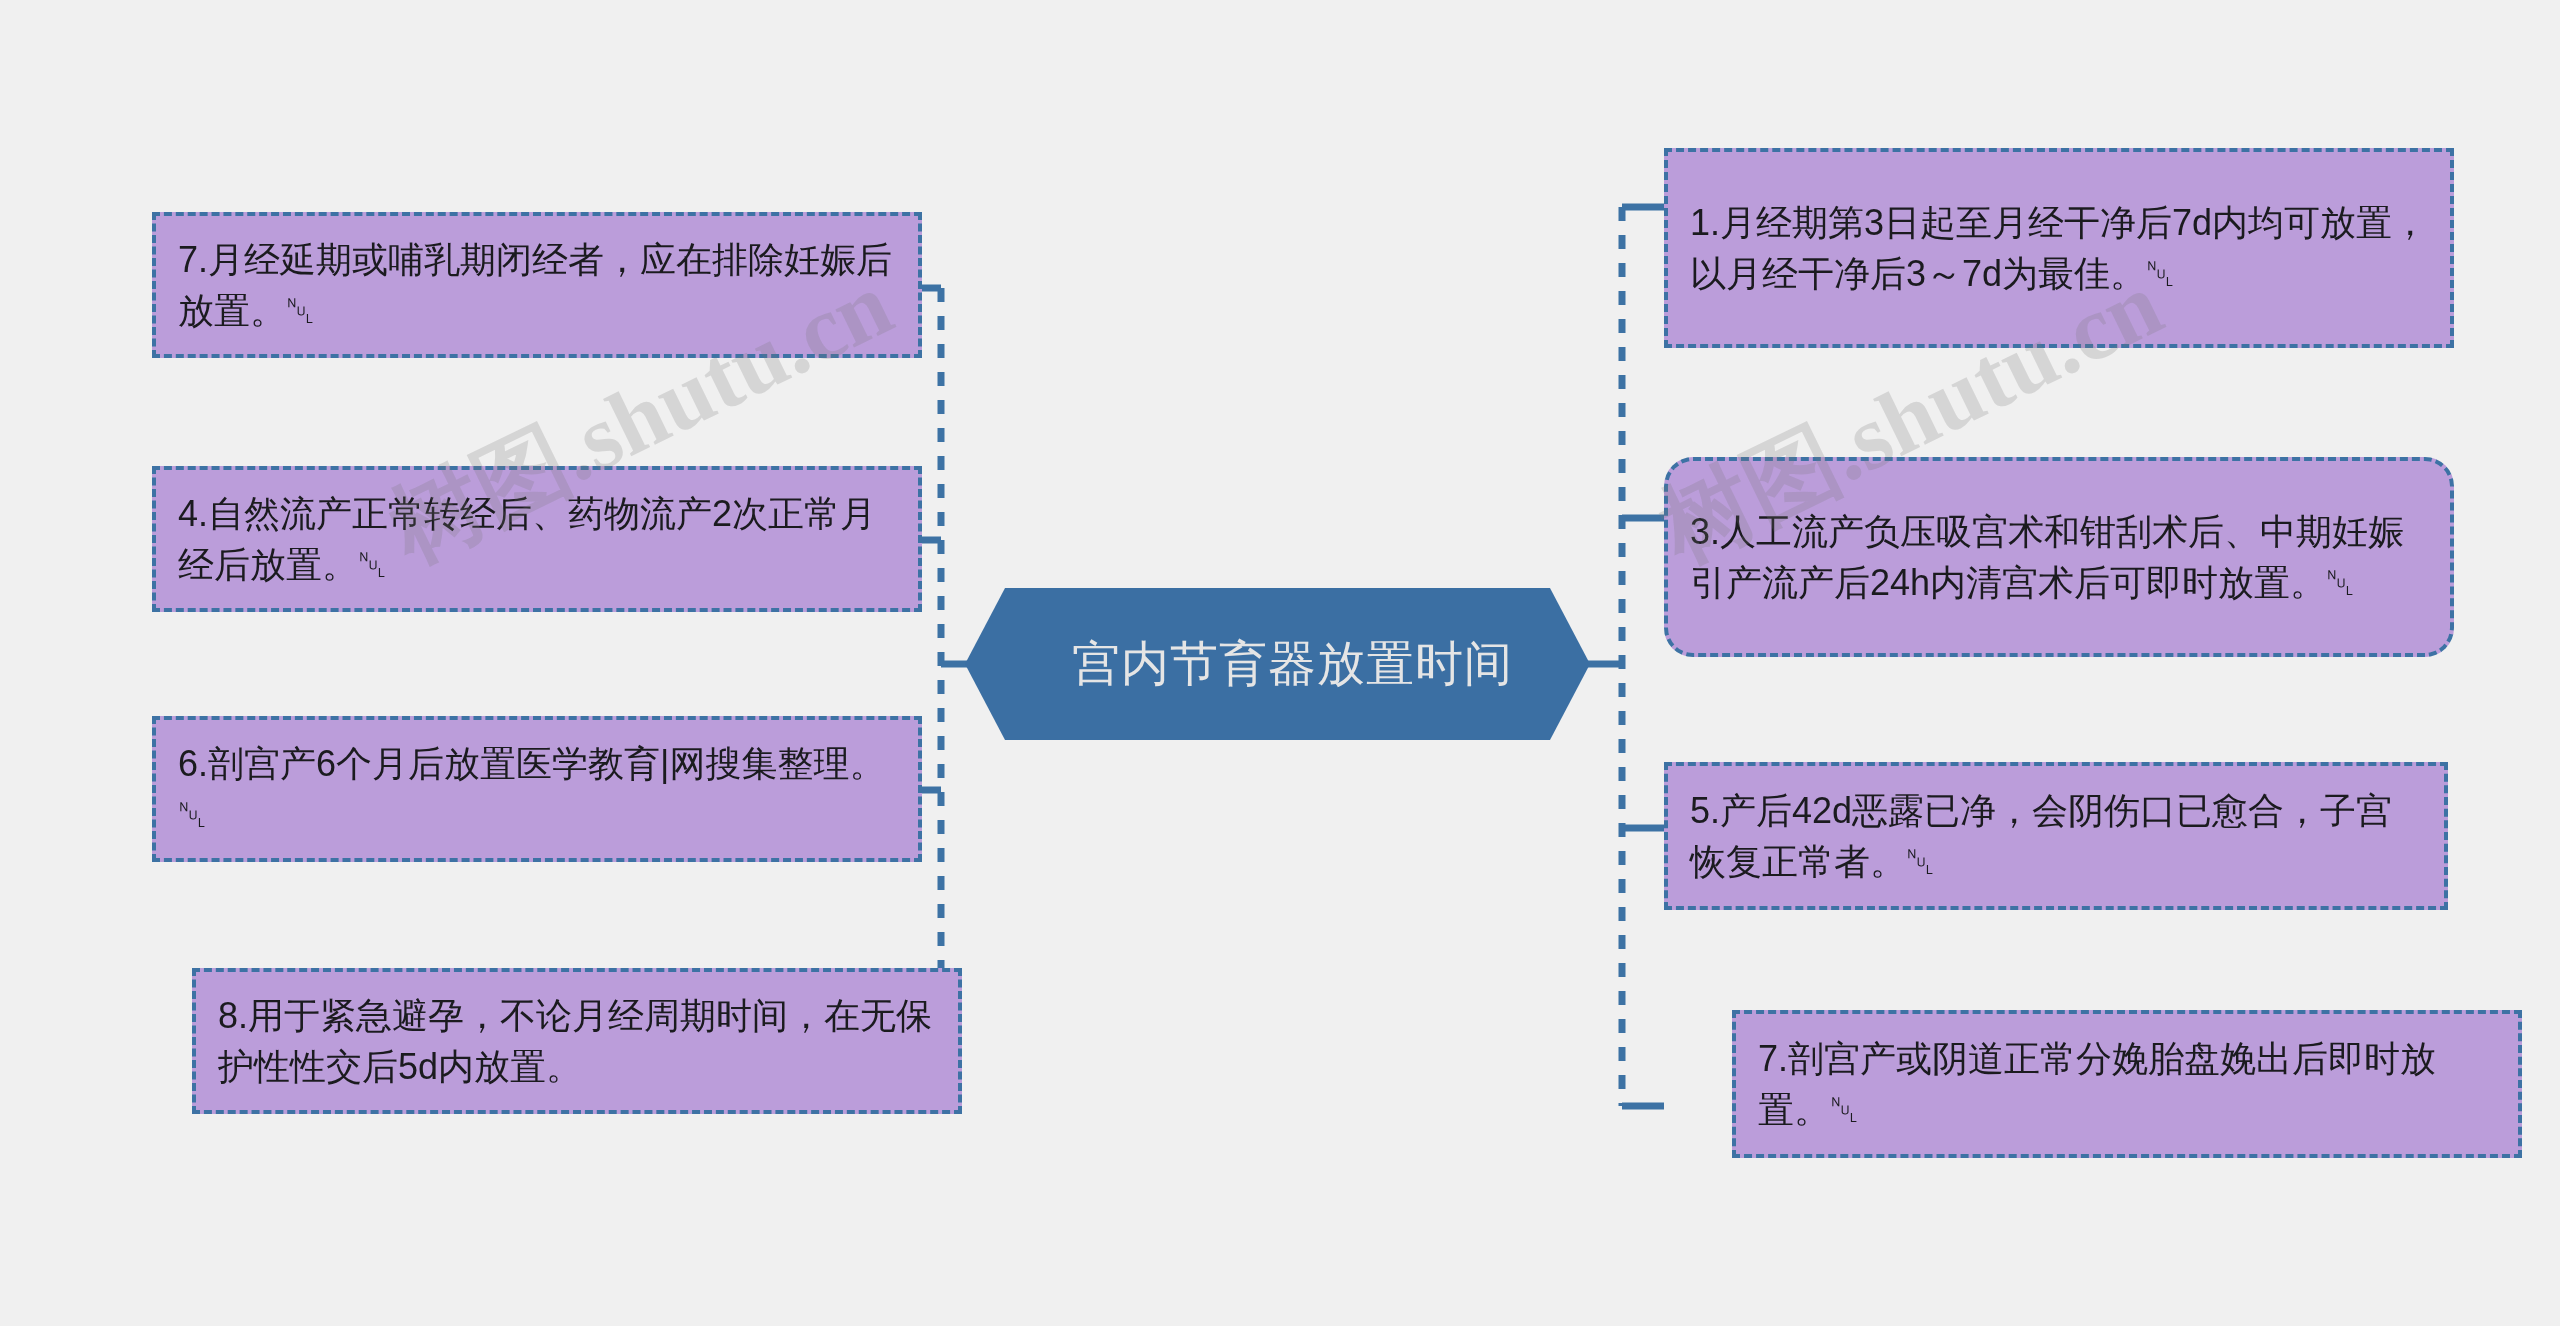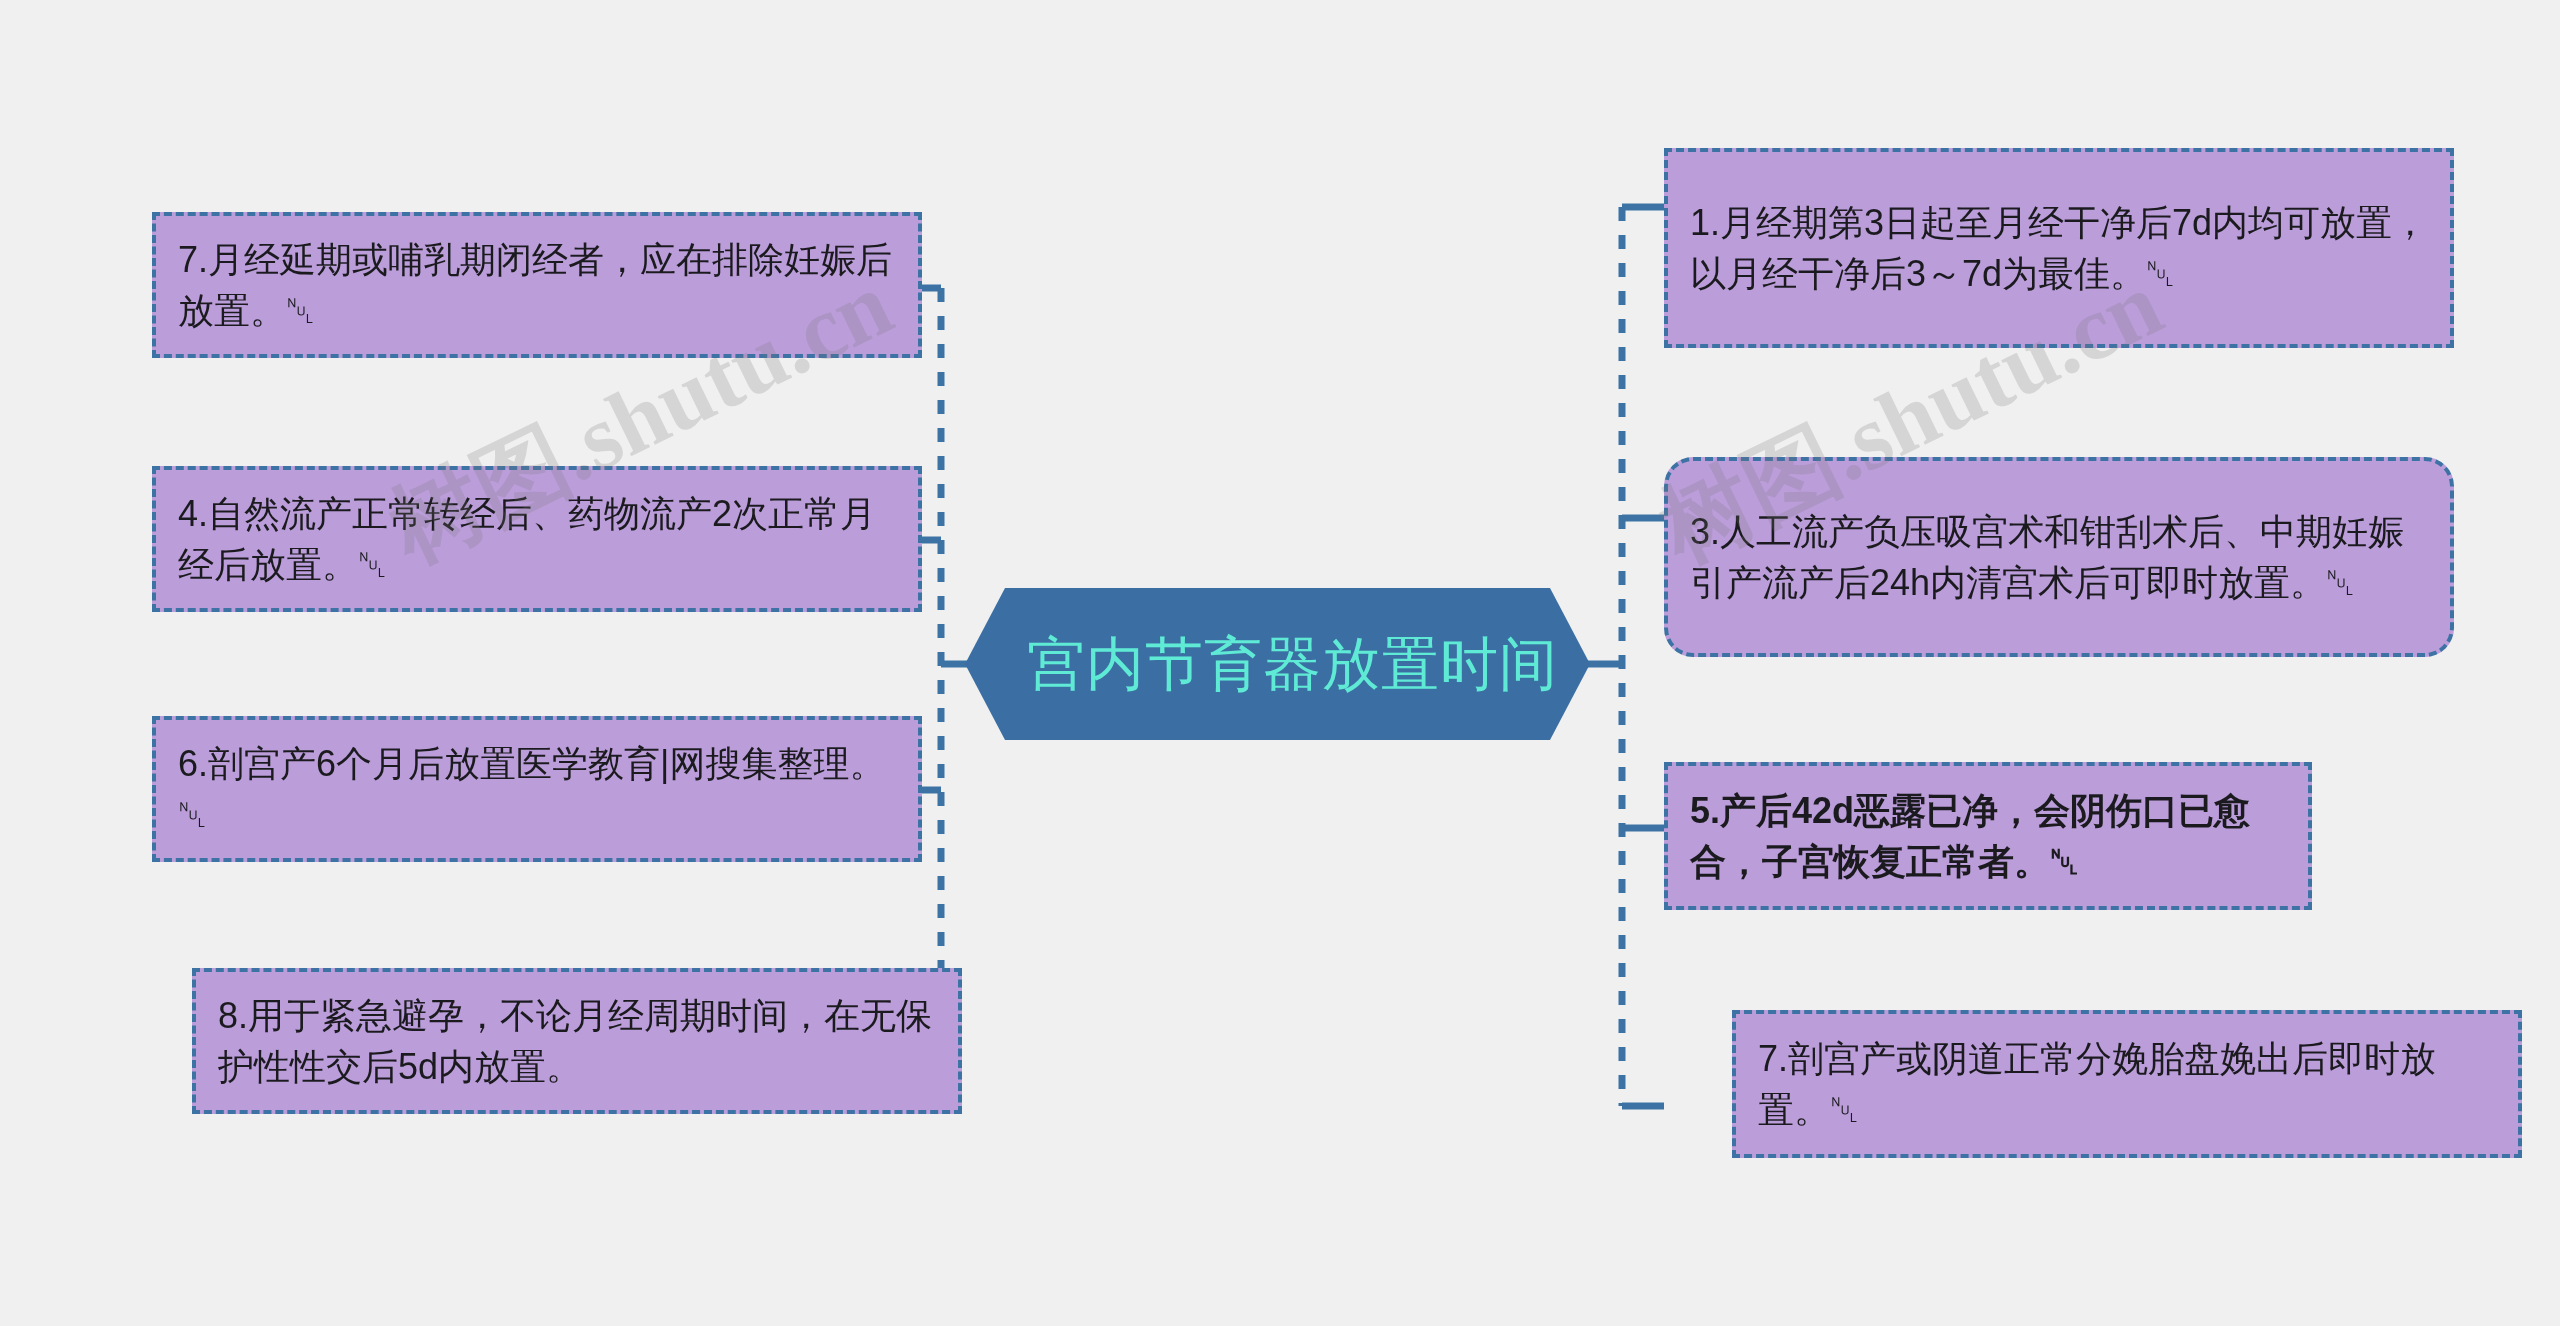--- a/index.html
+++ b/index.html
@@ -49,22 +49,22 @@
     position: absolute;
     z-index: 4;
     display: flex;
     align-items: center;
     justify-content: center;
     background: #3b6fa3;
     -webkit-clip-path: polygon(6.4% 0%, 93.6% 0%, 100% 50%, 93.6% 100%, 6.4% 100%, 0% 50%);
     clip-path: polygon(6.4% 0%, 93.6% 0%, 100% 50%, 93.6% 100%, 6.4% 100%, 0% 50%);
   }
   .hex-label {
-    color: #5eead4;
-    font-size: 58px;
+    color: #e5e5e5;
+    font-size: 48px;
     letter-spacing: 1px;
     line-height: 1;
     white-space: nowrap;
     font-family: "Liberation Sans", "DejaVu Sans", sans-serif;
     margin-left: 30px;
   }
 
   
   .topic {
     position: absolute;
@@ -133,21 +133,21 @@
   </div>
 
   <div class="topic" style="left:1664px; top:148px; width:790px; height:200px;">
     <span class="topic-text">1.月经期第3日起至月经干净后7d内均可放置，以月经干净后3～7d为最佳。␀</span>
   </div>
 
   <div class="topic" style="left:1664px; top:457px; width:790px; height:200px;border-radius:29px;">
     <span class="topic-text">3.人工流产负压吸宫术和钳刮术后、中期妊娠引产流产后24h内清宫术后可即时放置。␀</span>
   </div>
 
-  <div class="topic" style="left:1664px; top:762px; width:648px; height:148px;font-weight:bold;">
+  <div class="topic" style="left:1664px; top:762px; width:784px; height:148px;">
     <span class="topic-text">5.产后42d恶露已净，会阴伤口已愈合，子宫恢复正常者。␀</span>
   </div>
 
   <div class="topic" style="left:1732px; top:1010px; width:790px; height:148px;">
     <span class="topic-text">7.剖宫产或阴道正常分娩胎盘娩出后即时放置。␀</span>
   </div>
 
   <div class="wm-layer">
     <div class="wm" style="left:370px; top:480px; font-size:92px; transform:rotate(-26deg);">树图.shutu.cn</div>
     <div class="wm" style="left:1640px; top:480px; font-size:92px; transform:rotate(-26deg);">树图.shutu.cn</div>

